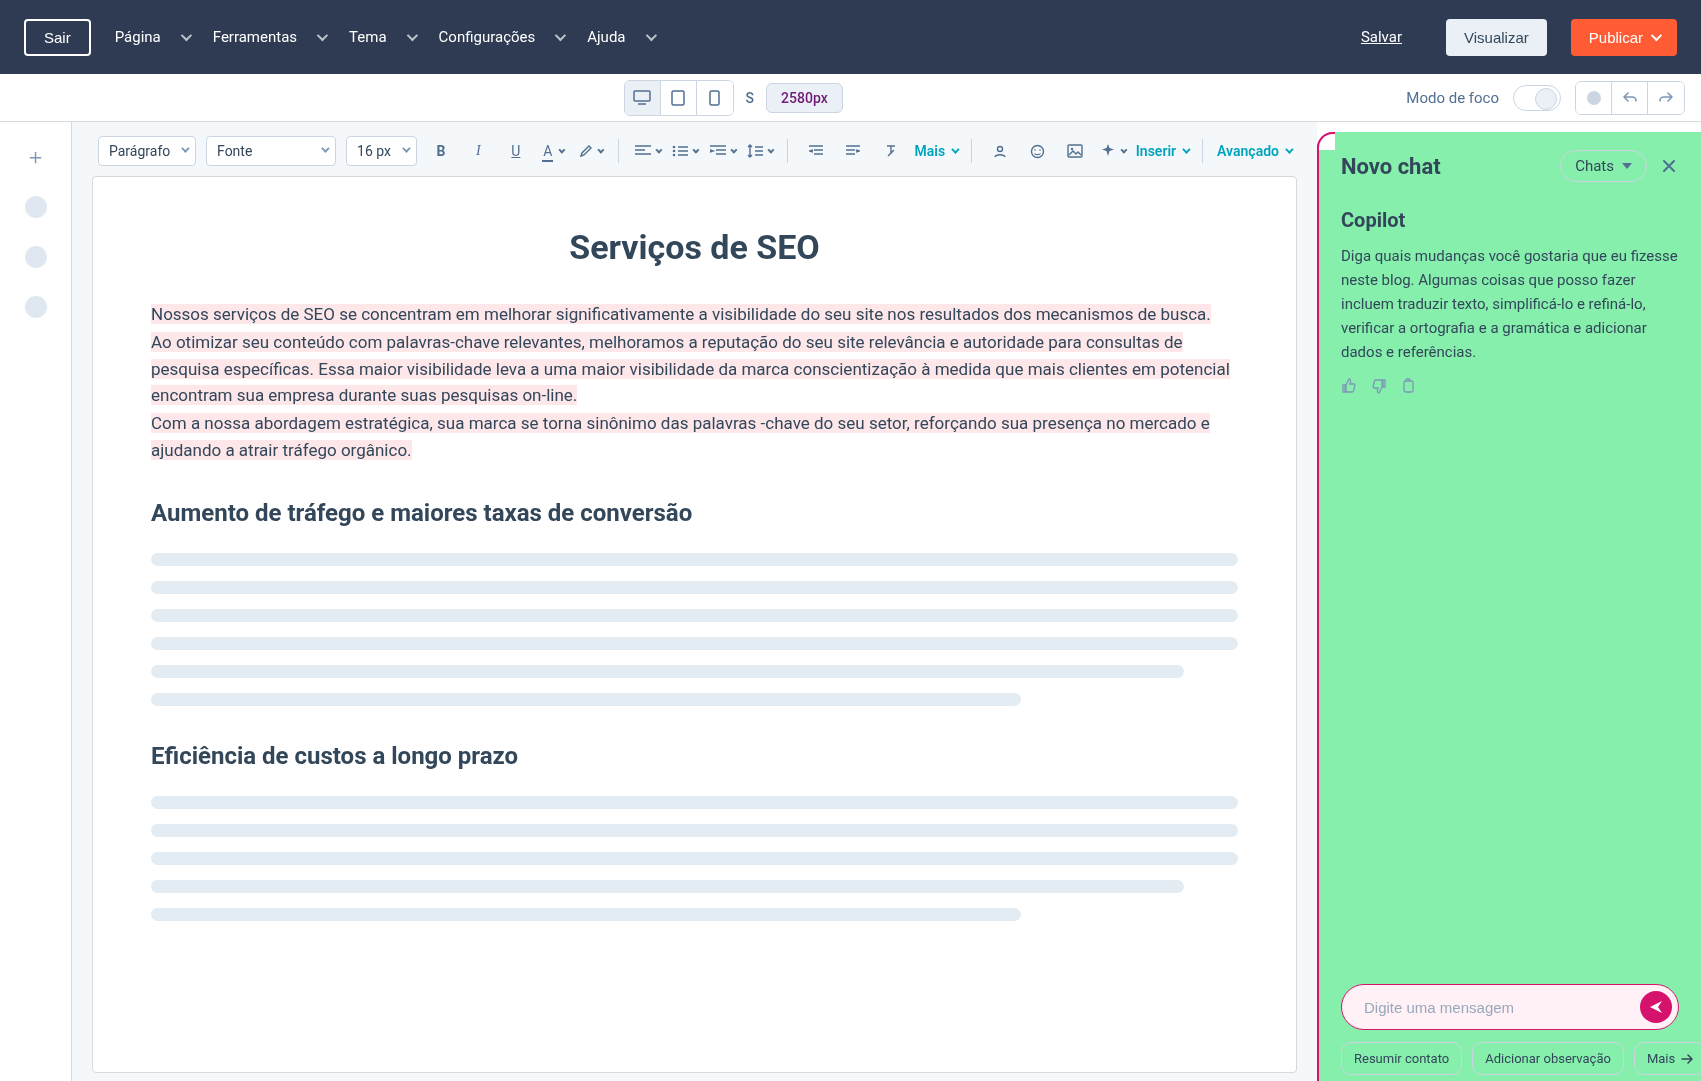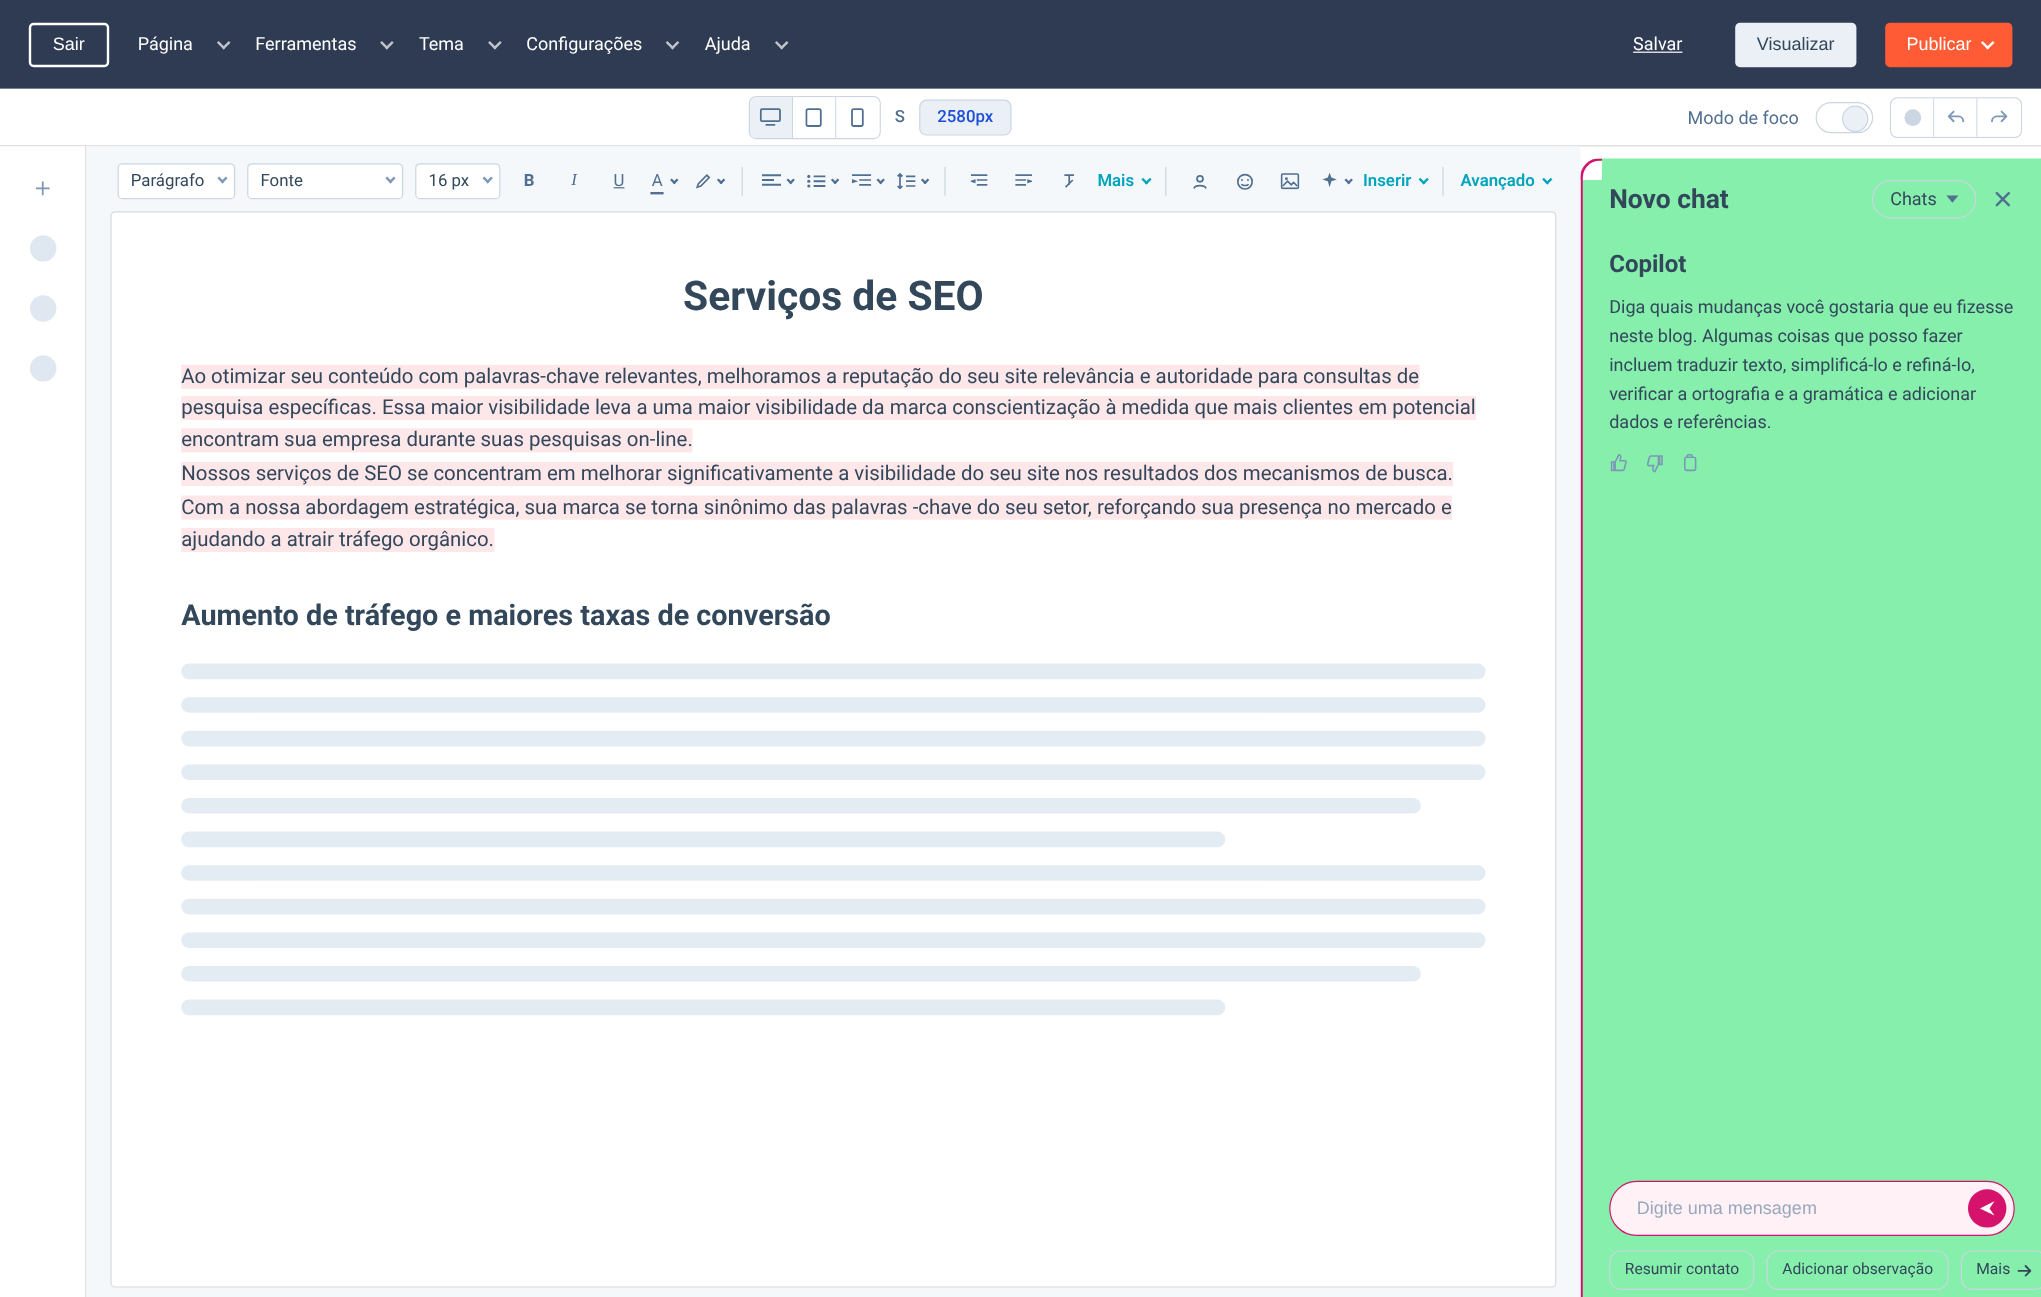--- a/index.html
+++ b/index.html
@@ -126,21 +126,21 @@
     color:#516f90;
   }
   .device-btn:last-child{border-right:none}
   .device-btn.active{background:var(--light)}
   .size-letter{color:#516f90;font-weight:500}
   .size-chip{
     border:1px solid var(--border);
     background:var(--light);
     padding:6px 14px;
     border-radius:6px;
-    color:#1d4ed8;
+    color:#701a75;
     font-weight:500;
   }
   .right-tools{
     display:flex;
     align-items:center;
     gap:14px;
   }
   .focus-label{color:#516f90;font-size:15px}
   .toggle{
     width:48px;height:26px;border-radius:20px;background:#fff;border:1px solid var(--border);
@@ -494,34 +494,35 @@
       </div>
       <div class="sep"></div>
       <div class="link-btn">
         <span>Avançado</span>
           <span class="chev"></span>
       </div>
     </div>
 
     <div class="canvas">
       <h1 class="doc-title">Serviços de SEO</h1>
+      <p class="para"><span class="hl">Nossos serviços de SEO se concentram em melhorar significativamente a visibilidade do seu site nos resultados dos mecanismos de busca.</span></p>
       <p class="para"><span class="hl">Ao otimizar seu conteúdo com palavras-chave relevantes, melhoramos a reputação do seu site relevância e autoridade para consultas de pesquisa específicas. Essa maior visibilidade leva a uma maior visibilidade da marca conscientização à medida que mais clientes em potencial encontram sua empresa durante suas pesquisas on-line.</span></p>
-      <p class="para"><span class="hl">Nossos serviços de SEO se concentram em melhorar significativamente a visibilidade do seu site nos resultados dos mecanismos de busca.</span></p>
       <p class="para"><span class="hl">Com a nossa abordagem estratégica, sua marca se torna sinônimo das palavras -chave do seu setor, reforçando sua presença no mercado e ajudando a atrair tráfego orgânico.</span></p>
 
       <h2 class="h2">Aumento de tráfego e maiores taxas de conversão</h2>
       <div class="skel-group">
         <div class="skel"></div>
         <div class="skel"></div>
         <div class="skel"></div>
         <div class="skel"></div>
         <div class="skel mid"></div>
         <div class="skel short"></div>
       </div>
 
+      <h2 class="h2">Eficiência de custos a longo prazo</h2>
       <div class="skel-group">
         <div class="skel"></div>
         <div class="skel"></div>
         <div class="skel"></div>
         <div class="skel mid"></div>
         <div class="skel short"></div>
       </div>
     </div>
   </div>
 

